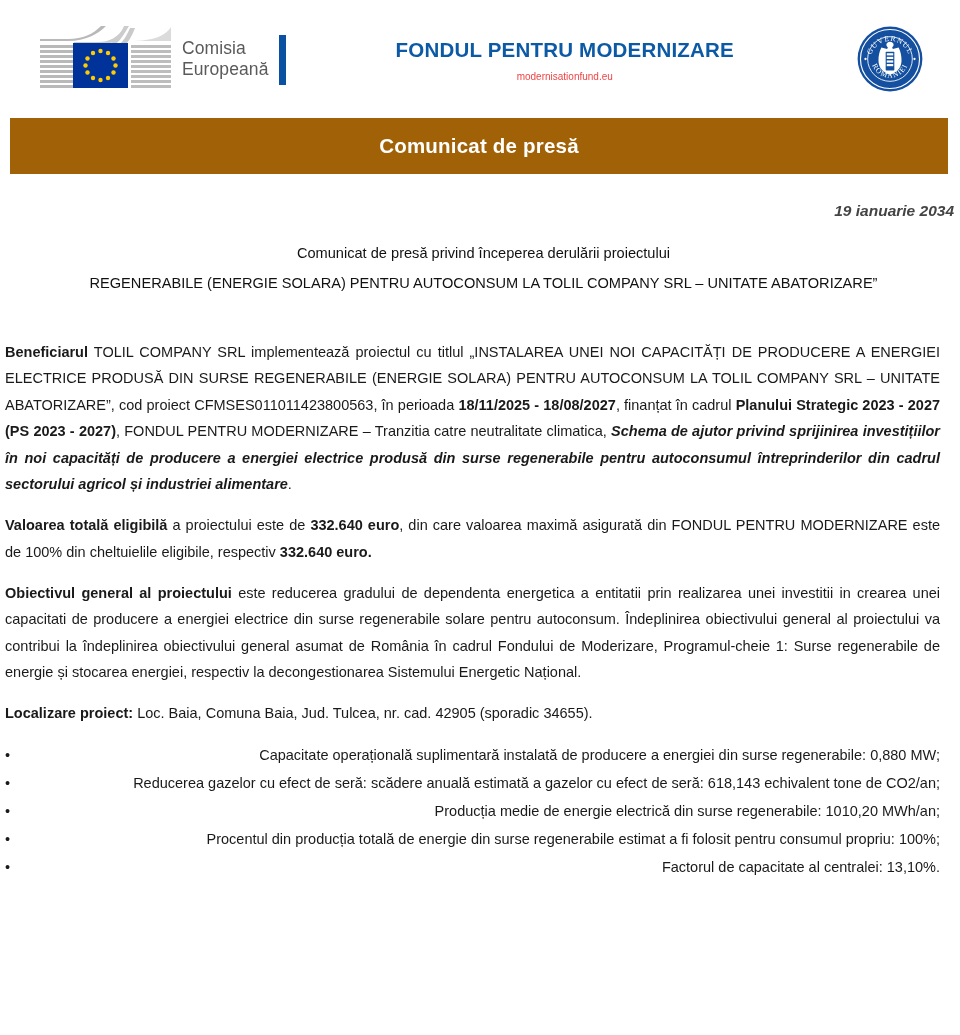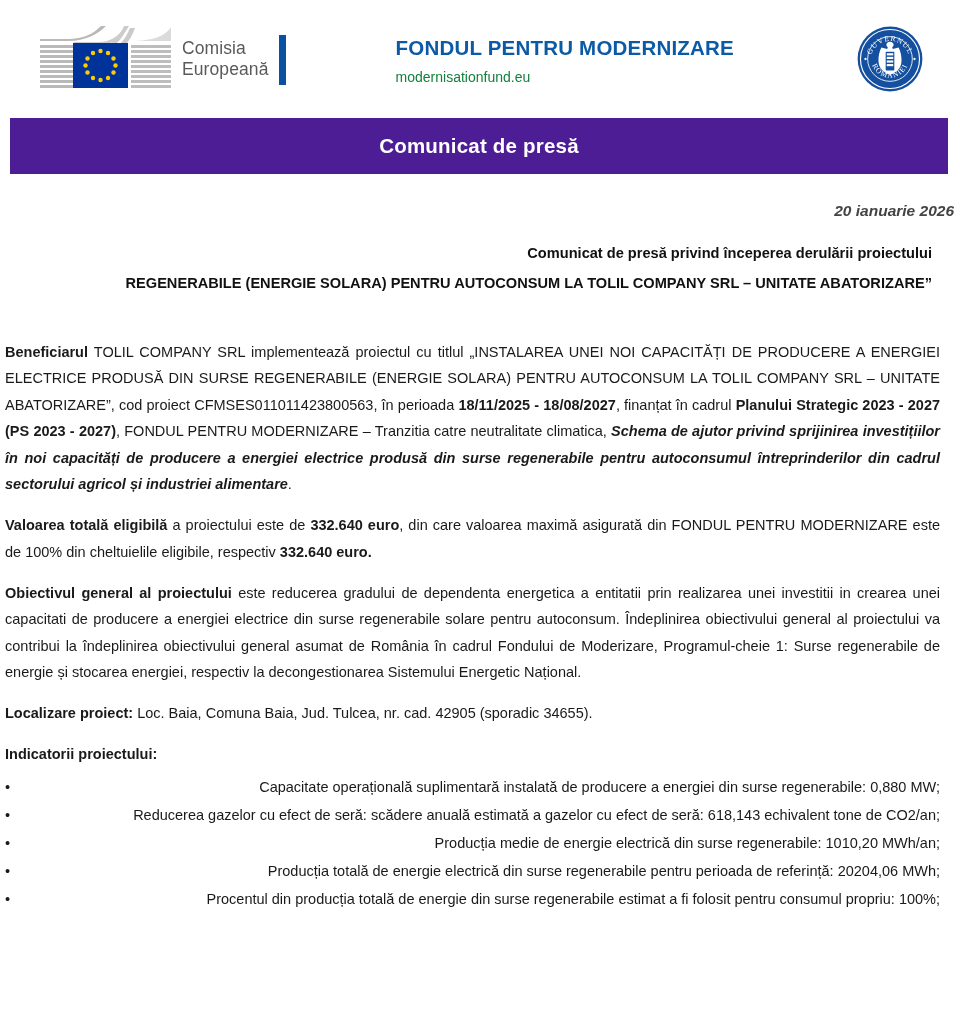--- a/index.html
+++ b/index.html
@@ -57,54 +57,54 @@
   .eu-bar {
     width: 7px;
     height: 50px;
     background: #0a51a1;
     margin-left: 10px;
     margin-top: 2px;
   }
 
   
   .center-block {
-    text-align: left;
+    text-align: center;
     flex: 0 0 auto;
     margin-left: -10px;
     margin-top: 2px;
   }
   .fund-title {
     color: #0c5aa6;
     font-weight: bold;
     font-size: 20.5px;
     letter-spacing: 0.2px;
     white-space: nowrap;
     margin-bottom: 9px;
   }
   .fund-sub {
     color: #2b2b2b;
     font-size: 14.7px;
     line-height: 19px;
     white-space: nowrap;
   }
   .fund-url {
-    color: #15803d;
-    font-size: 14px;
+    color: #ef4444;
+    font-size: 10px;
     margin-top: 2px;
   }
 
   
   .ro-seal { width: 72px; height: 72px; margin-right: 12px; }
   .ro-seal svg { display:block; }
 
   
   .banner {
     margin: 0 12px 0 10px;
     height: 56px;
-    background: #4c1d95;
+    background: #a16207;
     display: flex;
     align-items: center;
     justify-content: center;
   }
   .banner-text {
     color: #ffffff;
     font-weight: bold;
     font-size: 20.5px;
     letter-spacing: 0.2px;
   }
@@ -114,23 +114,23 @@
     text-align: right;
     padding: 28px 6px 0 0;
     font-style: italic;
     font-weight: bold;
     font-size: 15.5px;
     color: #444444;
   }
 
   
   .titles {
-    text-align: right;
+    text-align: center;
     padding: 18px 28px 0 35px;
-    font-weight: bold;
+    font-weight: normal;
     font-size: 14.6px;
     color: #111111;
   }
   .titles .t-line { line-height: 30px; }
   .titles .t-main { margin-top: 3px; }
 
   
   .body-wrap {
     padding: 26px 20px 0 5px;
     font-size: 14.5px;
@@ -261,41 +261,40 @@
           <rect x="45.5" y="57" width="9" height="3"></rect>
         </g>
       </svg>
     </div>
   </div>
 
   <div class="banner">
     <div class="banner-text">Comunicat de presă</div>
   </div>
 
-  <div class="date-row">20 ianuarie 2026</div>
+  <div class="date-row">19 ianuarie 2034</div>
 
   <div class="titles">
     <div class="t-line">Comunicat de presă privind începerea derulării proiectului</div>
     <div class="t-line">REGENERABILE (ENERGIE SOLARA) PENTRU AUTOCONSUM LA TOLIL COMPANY SRL – UNITATE ABATORIZARE”</div>
   </div>
 
   <div class="body-wrap">
 
     <p class="para"><b>Beneficiarul</b><span> TOLIL COMPANY SRL implementează proiectul cu titlul „INSTALAREA UNEI NOI CAPACITĂȚI DE PRODUCERE A ENERGIEI ELECTRICE PRODUSĂ DIN SURSE REGENERABILE (ENERGIE SOLARA) PENTRU AUTOCONSUM LA TOLIL COMPANY SRL – UNITATE ABATORIZARE”, cod proiect CFMSES011011423800563, în perioada </span><b>18/11/2025 - 18/08/2027</b><span>, finanțat în cadrul </span><b>Planului Strategic 2023 - 2027 (PS 2023 - 2027)</b><span>, FONDUL PENTRU MODERNIZARE – Tranzitia catre neutralitate climatica, </span><span class="bi">Schema de ajutor privind sprijinirea investițiilor în noi capacități de producere a energiei electrice produsă din surse regenerabile pentru autoconsumul întreprinderilor din cadrul sectorului agricol și industriei alimentare</span><span>.</span></p>
 
     <p class="para"><b>Valoarea totală eligibilă</b><span> a proiectului este de </span><b>332.640 euro</b><span>, din care valoarea maximă asigurată din FONDUL PENTRU MODERNIZARE este de 100% din cheltuielile eligibile, respectiv </span><b>332.640 euro.</b></p>
 
 
     <p class="para"><b>Obiectivul general al proiectului</b><span> este reducerea gradului de dependenta energetica a entitatii prin realizarea unei investitii in crearea unei capacitati de producere a energiei electrice din surse regenerabile solare pentru autoconsum. Îndeplinirea obiectivului general al proiectului va contribui la îndeplinirea obiectivului general asumat de România în cadrul Fondului de Moderizare, Programul-cheie 1: Surse regenerabile de energie și stocarea energiei, respectiv la decongestionarea Sistemului Energetic Național.</span></p>
 
     <p class="para"><b>Localizare proiect:</b><span> Loc. Baia, Comuna Baia, Jud. Tulcea, nr. cad. 42905 (sporadic 34655).</span></p>
 
-    <div class="sub-head">Indicatorii proiectului:</div>
 
     <ul class="bullets">
       <li>Capacitate operațională suplimentară instalată de producere a energiei din surse regenerabile: 0,880 MW;</li>
       <li>Reducerea gazelor cu efect de seră: scădere anuală estimată a gazelor cu efect de seră: 618,143 echivalent tone de CO2/an;</li>
       <li>Producția medie de energie electrică din surse regenerabile: 1010,20 MWh/an;</li>
-      <li>Producția totală de energie electrică din surse regenerabile pentru perioada de referință: 20204,06 MWh;</li>
       <li>Procentul din producția totală de energie din surse regenerabile estimat a fi folosit pentru consumul propriu: 100%;</li>
+      <li>Factorul de capacitate al centralei: 13,10%.</li>
     </ul>
   </div>
 </div>
 
 </body></html>

